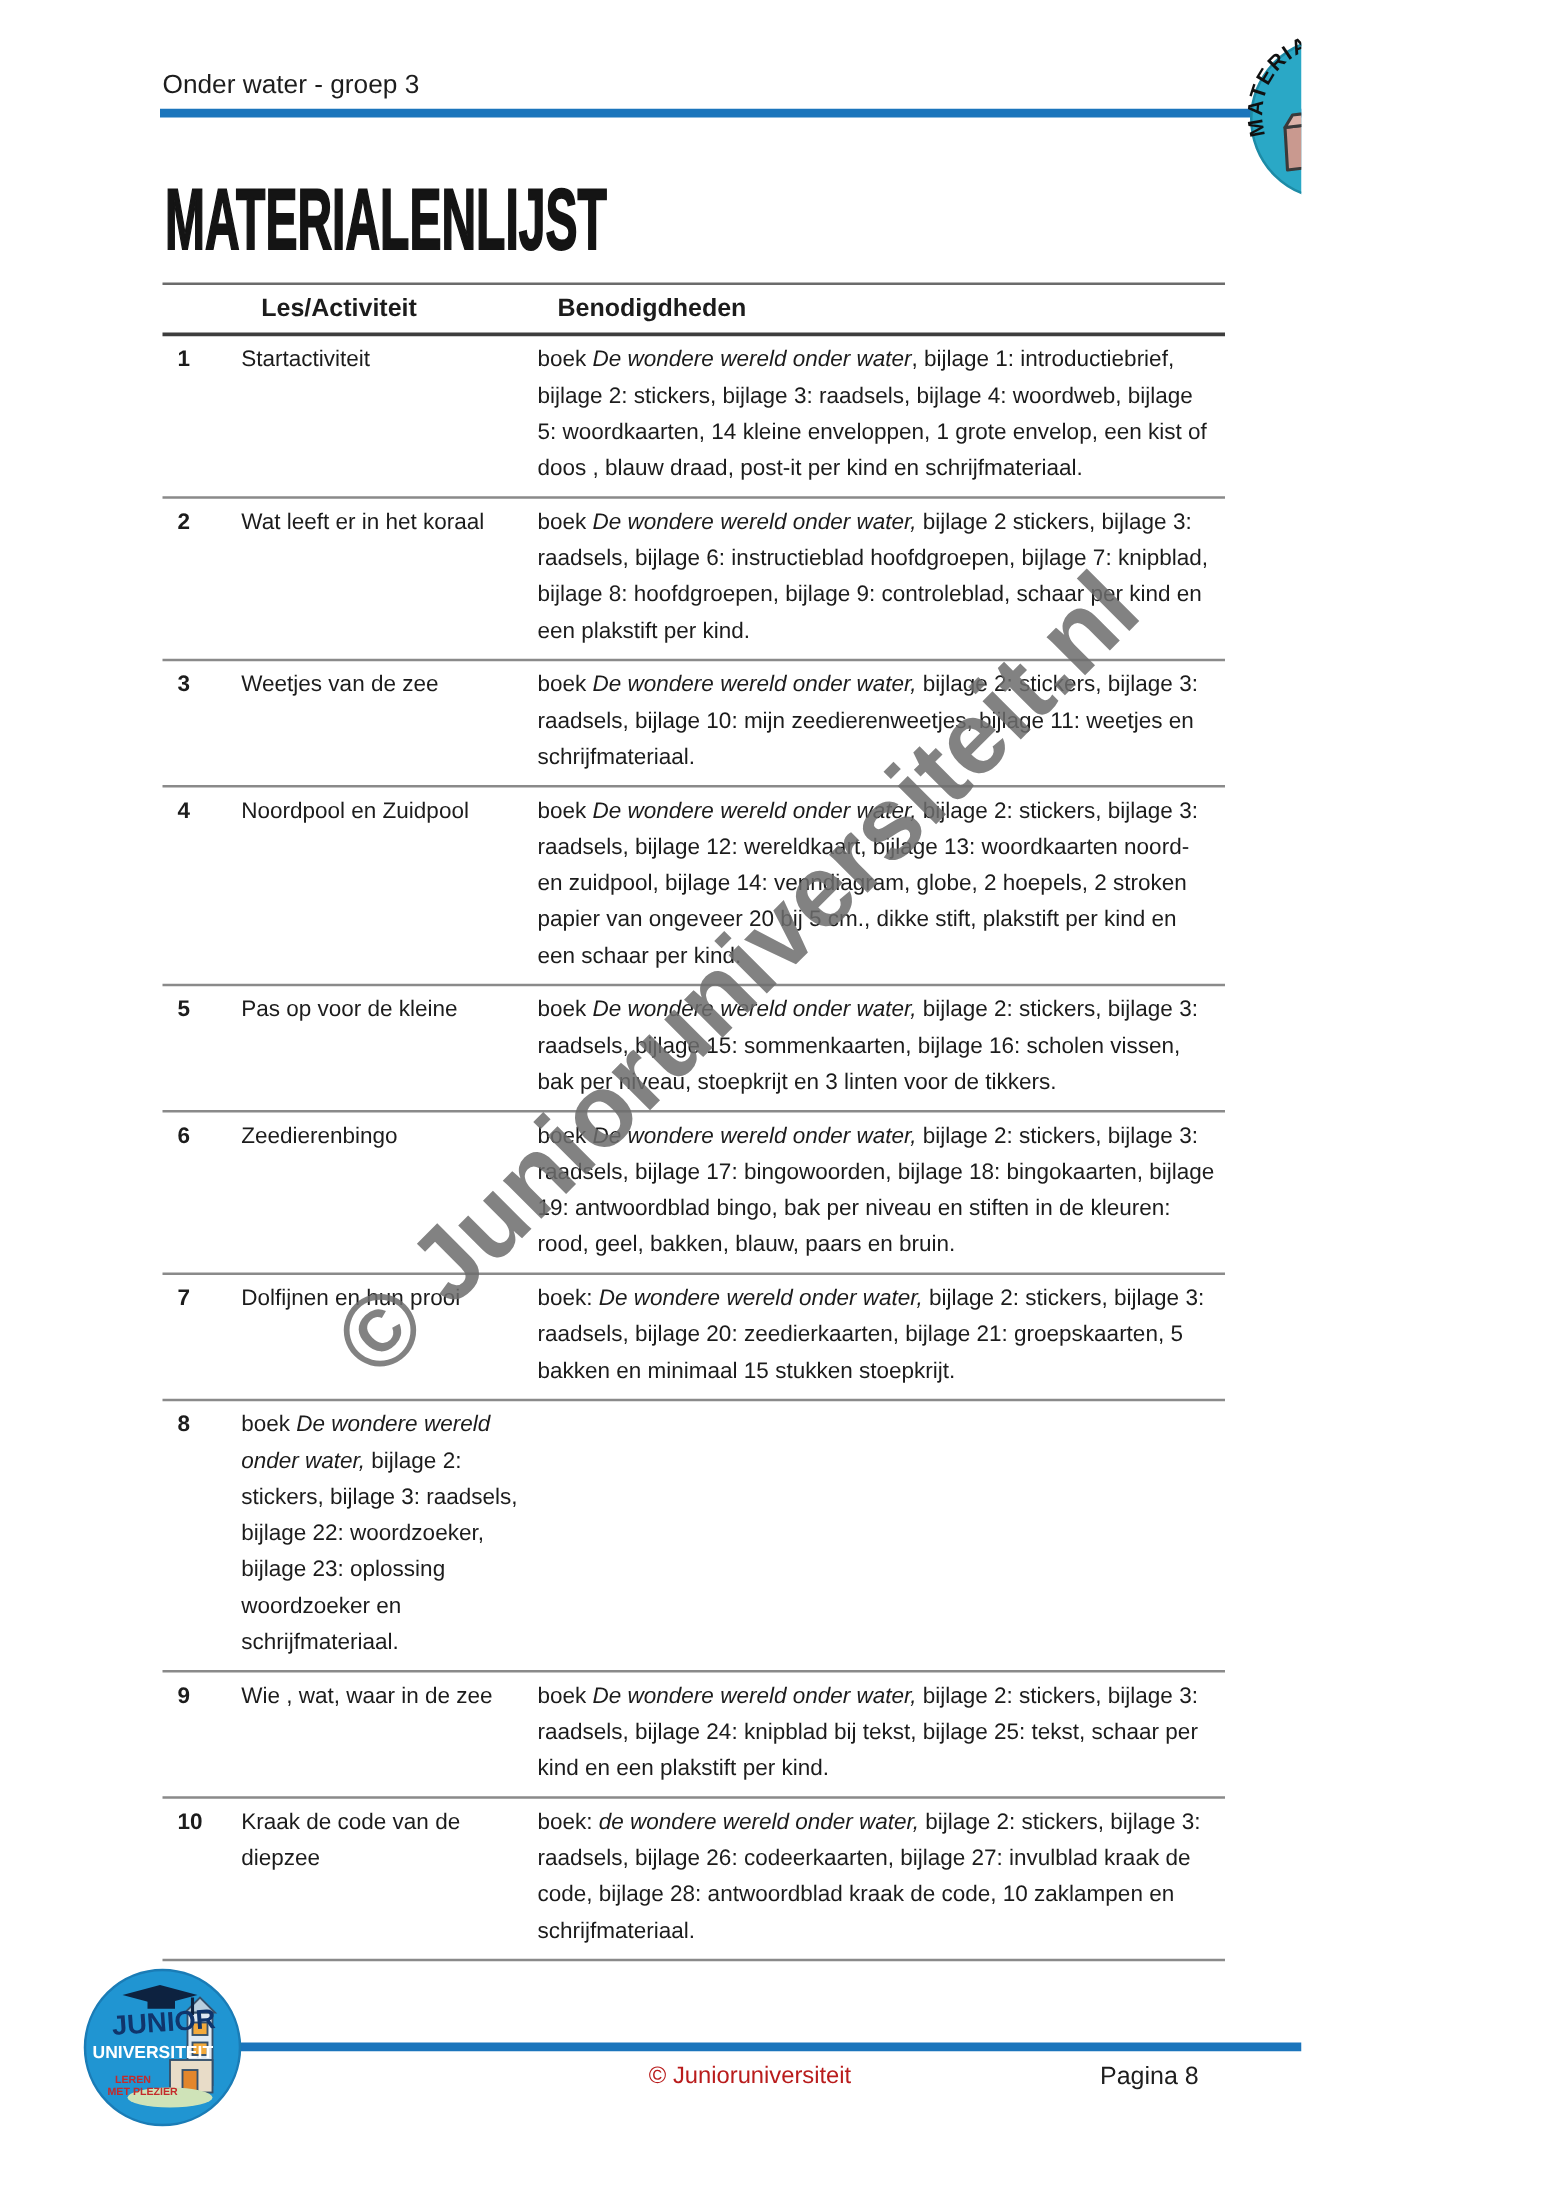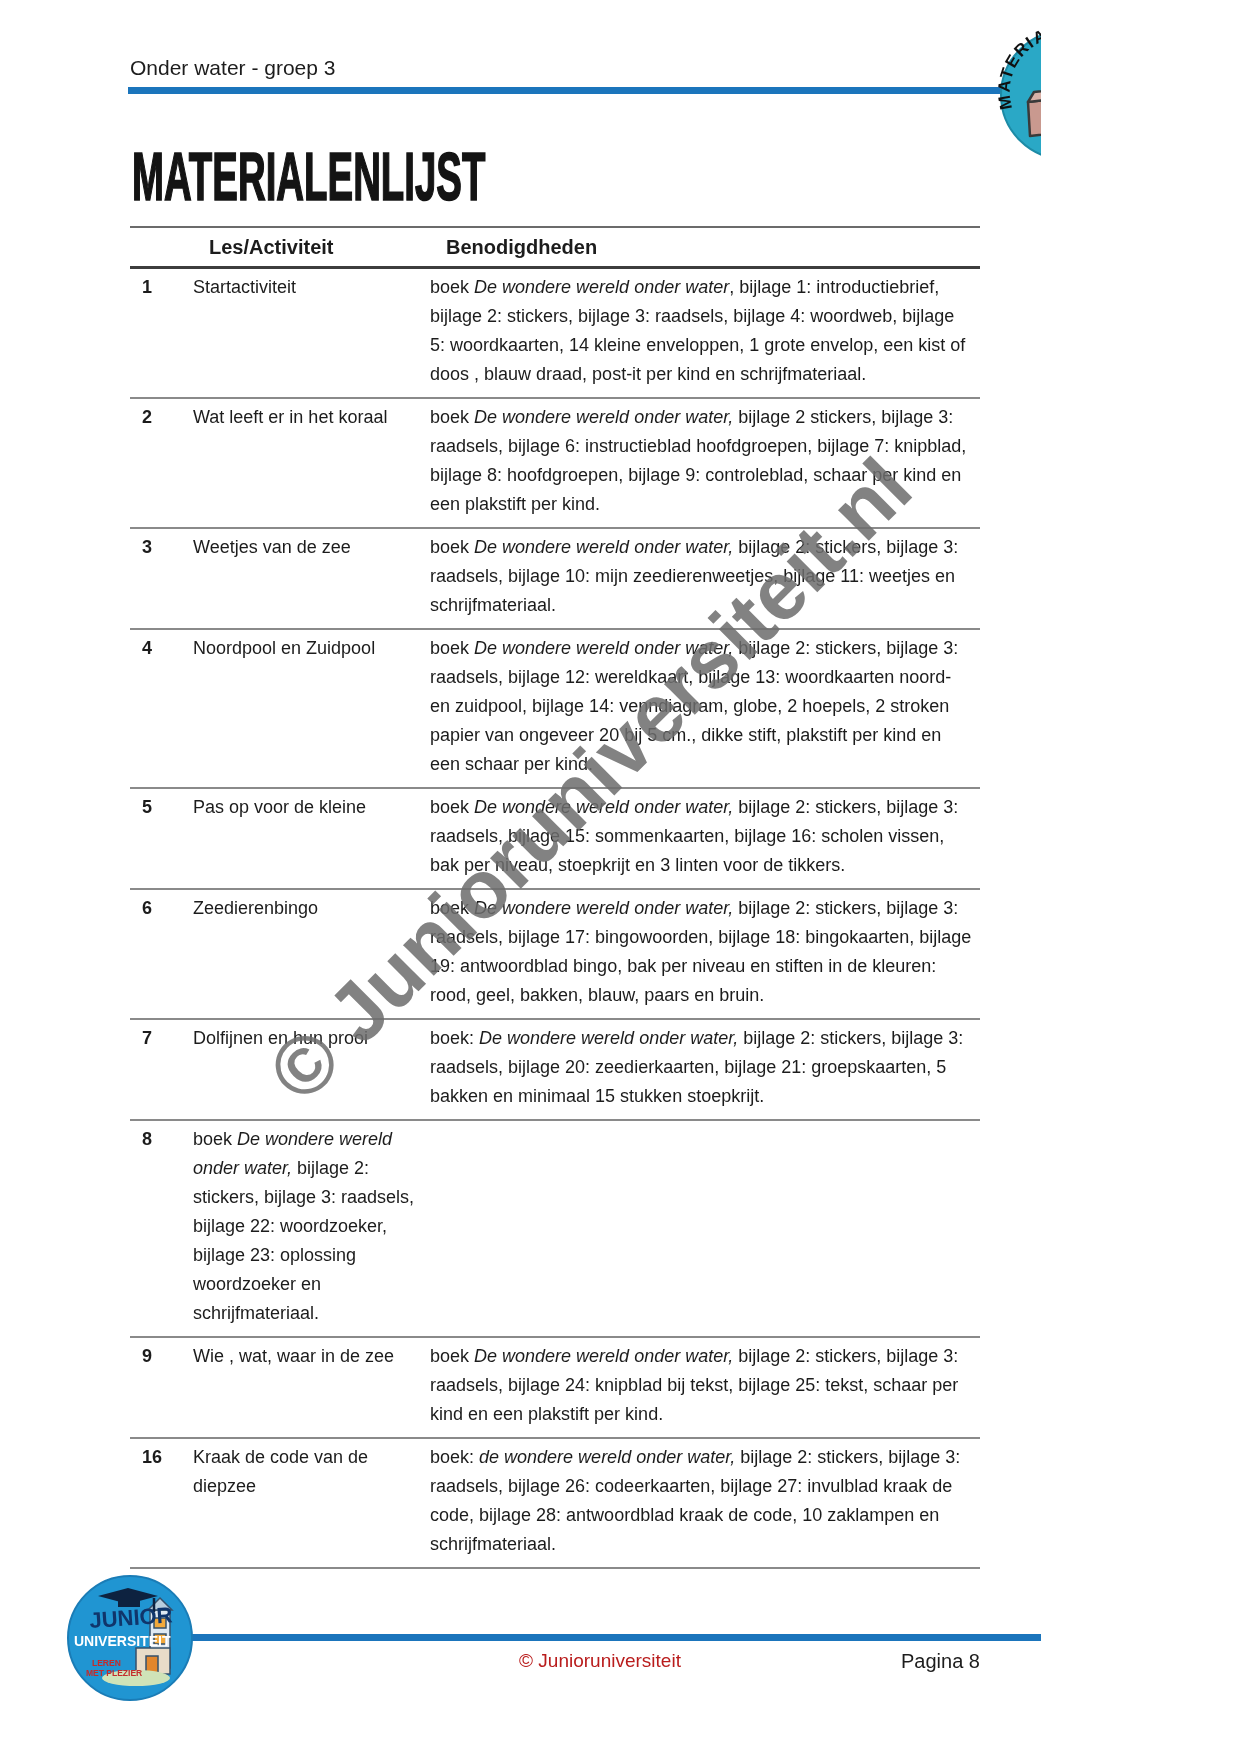--- a/index.html
+++ b/index.html
@@ -49,21 +49,21 @@
   }
   
   .footer-rule {
     position:absolute; left:130px; top:1634px; width:977px; height:7px; background:#1b75bc;
   }
   .junior-badge { position:absolute; left:66px; top:1574px; width:128px; height:128px; z-index:2; }
   .footer-copy {
     position:absolute; top:1650px; left:470px; width:260px; text-align:center; font-size:19px; color:#b91c1c;
   }
   .footer-page {
-    position:absolute; top:1650px; left:880px; width:100px; text-align:right; font-size:20px; color:#1d1d1d;
+    position:absolute; top:1650px; left:880px; width:100px; font-size:20px; color:#1d1d1d;
   }
 </style>
 </head>
 <body>
 
 <div class="page">
 
   <div class="header-title">Onder water - groep 3</div>
   <div class="header-rule"></div>
 
@@ -135,21 +135,21 @@
         <div class="trow">
           <div class="c num">8</div>
           <div class="c mat"><span>boek </span><i>De wondere wereld onder water,</i><span> bijlage 2: stickers, bijlage 3: raadsels, bijlage 22: woordzoeker, bijlage 23: oplossing woordzoeker en schrijfmateriaal.</span></div>
         </div>
         <div class="trow">
           <div class="c num">9</div>
           <div class="c act">Wie , wat, waar in de zee</div>
           <div class="c mat"><span>boek </span><i>De wondere wereld onder water,</i><span> bijlage 2: stickers, bijlage 3: raadsels, bijlage 24: knipblad bij tekst, bijlage 25: tekst, schaar per kind en een plakstift per kind.</span></div>
         </div>
         <div class="trow">
-          <div class="c num">16</div>
+          <div class="c num">10</div>
           <div class="c act">Kraak de code van de diepzee</div>
           <div class="c mat"><span>boek: </span><i>de wondere wereld onder water,</i><span> bijlage 2: stickers, bijlage 3: raadsels, bijlage 26: codeerkaarten, bijlage 27: invulblad kraak de code, bijlage 28: antwoordblad kraak de code, 10 zaklampen en schrijfmateriaal.</span></div>
         </div>
       </div>
   </div>
 
   <div class="watermark">© Junioruniversiteit.nl</div>
 
   <div class="footer-rule"></div>
 

